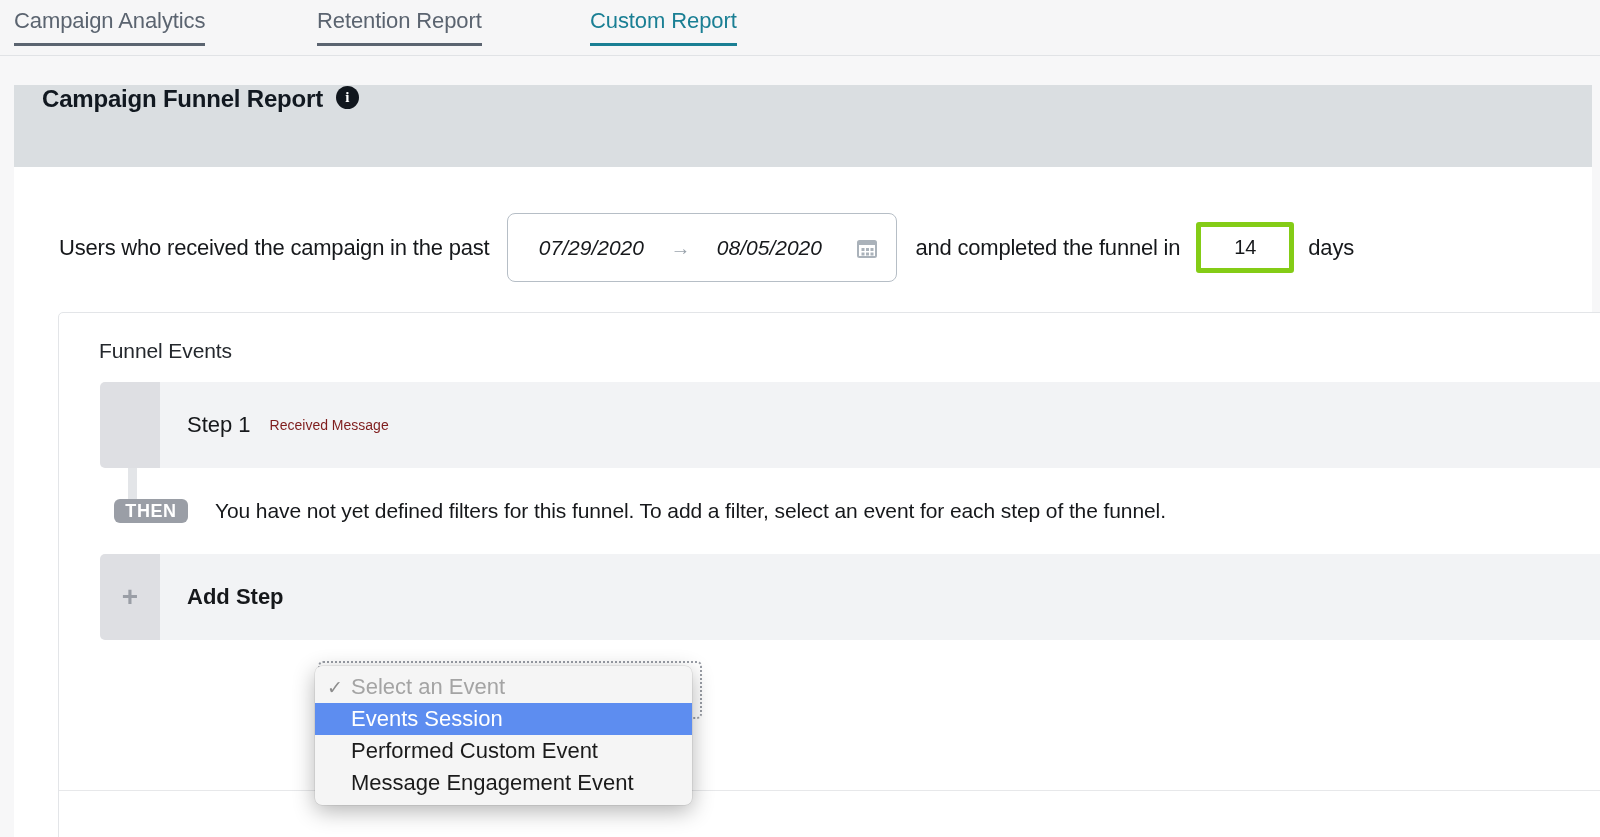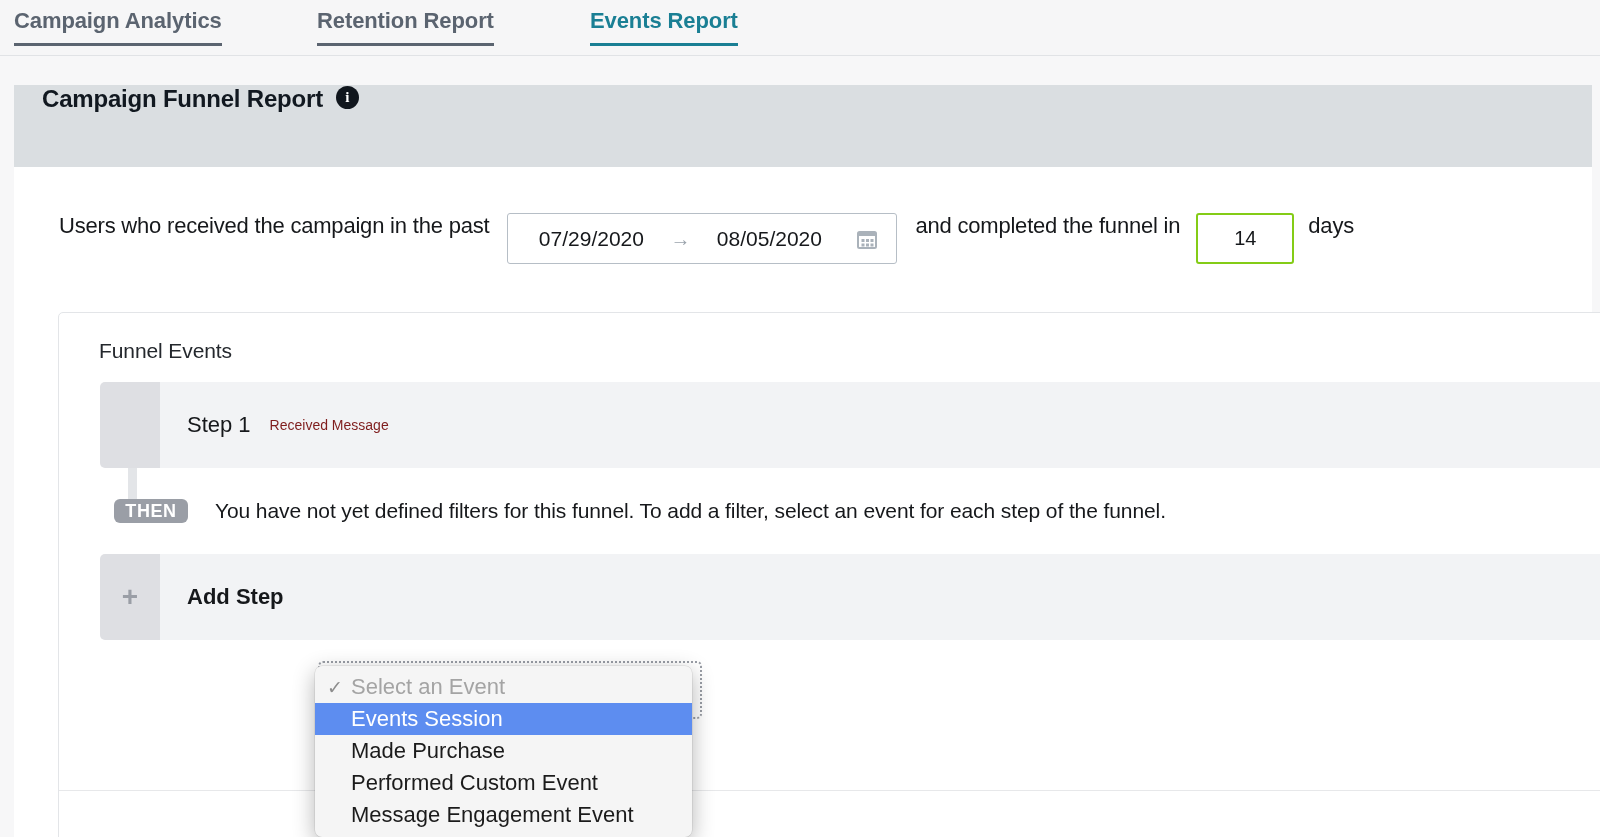--- a/index.html
+++ b/index.html
@@ -17,21 +17,21 @@
   .tabbar {
     position: relative;
     height: 56px;
     background: #f6f6f7;
     border-bottom: 1px solid #e1e3e6;
   }
   .tab {
     position: absolute;
     top: 8px;
     font-size: 22px;
-    font-weight: 700;
+    font-weight: 400;
     letter-spacing: -0.1px;
     padding-bottom: 12px;
     cursor: pointer;
     white-space: nowrap;
   }
   .tab .tab-underline {
     position: absolute;
     left: 0; right: 0; bottom: 0;
     height: 3px;
   }
@@ -79,54 +79,55 @@
     justify-content: center;
     margin-left: 13px;
     cursor: pointer;
     position: relative;
     top: 1px;
   }
 
   
   .query-row {
     display: flex;
-    align-items: flex-start;
+    align-items: center;
     padding: 46px 0 0 45px;
     font-size: 22px;
     color: #16181b;
     white-space: nowrap;
   }
   .query-label { letter-spacing: -0.2px; }
   .daterange {
     display: flex;
     align-items: center;
     border: 1px solid #b6bec6;
-    border-radius: 3px;
+    border-radius: 8px;
     background: #fff;
-    height: 51px;
+    height: 69px;
     margin: 0 18px;
     padding: 0 18px;
     cursor: pointer;
+    font-style: italic;
   }
   .date-val {
     font-size: 21px;
     color: #16181b;
     min-width: 130px;
     text-align: center;
   }
   .arrow-icon {
     margin: 0 14px;
     color: #9aa3ac;
     font-size: 20px;
     line-height: 1;
   }
   .cal-icon { margin-left: 22px; display: inline-flex; }
   .daysbox {
     width: 98px; height: 51px;
-    border: 2px solid #84cc16;
+    border: 5px solid #84cc16;
     border-radius: 3px;
     background: #fff;
     margin: 0 14px 0 16px;
     display: flex;
     align-items: center;
     justify-content: center;
     font-size: 20px;
     color: #16181b;
     cursor: text;
   }
@@ -297,21 +298,21 @@
 <div class="tabbar">
   <div class="tab inactive" style="left:14px;">
     <span>Campaign Analytics</span>
     <span class="tab-underline"></span>
   </div>
   <div class="tab inactive" style="left:317px;">
     <span>Retention Report</span>
     <span class="tab-underline"></span>
   </div>
   <div class="tab active" style="left:590px;">
-    <span>Events Report</span>
+    <span>Custom Report</span>
     <span class="tab-underline"></span>
   </div>
 </div>
 
 <div class="page">
   <div class="panel">
 
     <div class="panel-header">
       <span class="panel-title">Campaign Funnel Report</span>
       <span class="info-icon">i</span>
@@ -383,24 +384,20 @@
     <div class="opt placeholder">
       <span class="check">✓</span>
       <span>Select an Event</span>
     </div>
     <div class="opt selected">
       <span class="check"></span>
       <span>Events Session</span>
     </div>
     <div class="opt">
       <span class="check"></span>
-      <span>Made Purchase</span>
-    </div>
-    <div class="opt">
-      <span class="check"></span>
       <span>Performed Custom Event</span>
     </div>
     <div class="opt">
       <span class="check"></span>
       <span>Message Engagement Event</span>
     </div>
   </div>
 </div>
 
 </body></html>

